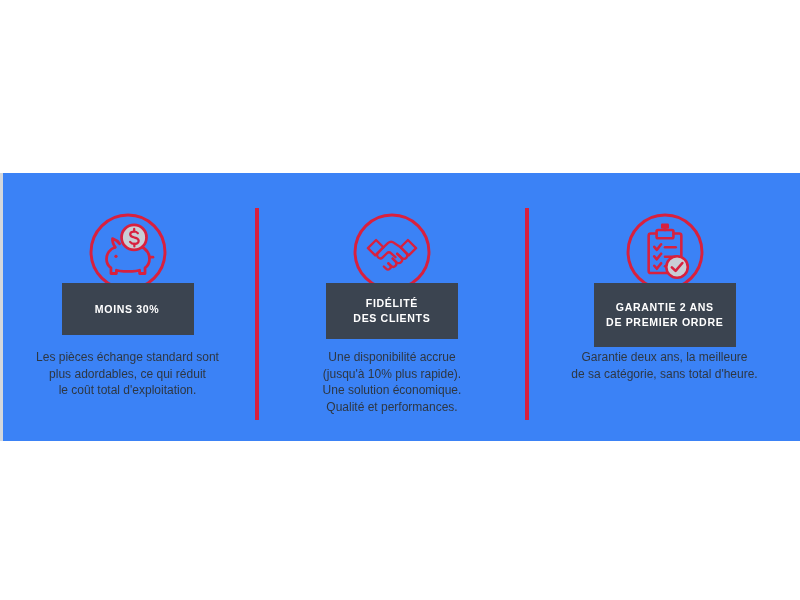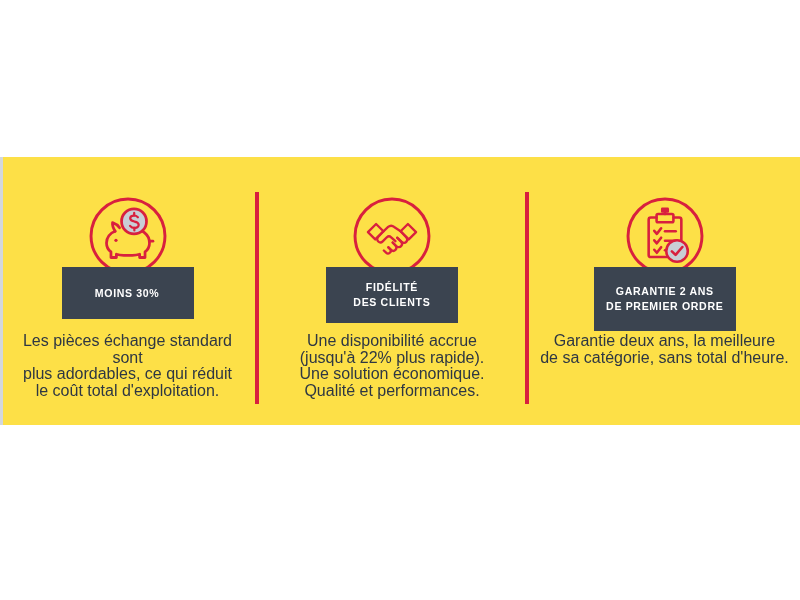--- a/index.html
+++ b/index.html
@@ -7,23 +7,23 @@
     width:800px;height:600px;
     background:#ffffff;
     font-family:"Liberation Sans", sans-serif;
     overflow:hidden;
     position:relative;
   }
   #root{position:absolute;inset:0;}
 
   .panel{
     position:absolute;
-    left:0; top:157px;
+    left:0; top:173px;
     width:800px; height:268px;
-    background:#fde047;
+    background:#3b82f6;
   }
   .panel-edge-left{
     position:absolute;left:0;top:0;width:3px;height:100%;
     background:#d3d7dd;
   }
 
   .columns{
     position:absolute;
     left:0; top:0; width:800px; height:268px;
   }
@@ -85,21 +85,21 @@
   .col.c3 .banner{width:142px;height:64px;}
 
   .body-text{
     position:absolute;
     top:176px;
     left:50%;
     transform:translateX(-50%);
     width:240px;
     text-align:center;
     color:#2e3743;
-    font-size:16px;
+    font-size:12px;
     line-height:16.5px;
     white-space:pre-line;
     font-family:"Liberation Sans", sans-serif;
   }
   .col.c2 .body-text{width:250px;}
   .col.c3 .body-text{width:262px;}
 </style>
 </head>
 <body>
 
@@ -169,21 +169,21 @@
               <path d="M40 44.5 L33.8 51.2 C32.4 52.7 32.5 55 34 56.4 C35.5 57.8 37.8 57.7 39.2 56.3 L44 51.5
                        C45.4 50.2 47.6 50.2 49 51.5 L54 56"></path>
             </g>
           </svg>
         </div>
         <div class="banner">
           <span class="banner-text">FIDÉLITÉ
 DES CLIENTS</span>
         </div>
         <div class="body-text">Une disponibilité accrue
-(jusqu'à 22% plus rapide).
+(jusqu'à 10% plus rapide).
 Une solution économique.
 Qualité et performances.</div>
       </div>
 
       <div class="col c3">
         <div class="icon-wrap">
           <svg viewBox="0 0 100 100" xmlns="http://www.w3.org/2000/svg">
             <circle cx="50" cy="50" r="43" fill="none" stroke="#d8203e" stroke-width="3.4"></circle>
             <g fill="none" stroke="#d8203e" stroke-width="3" stroke-linecap="round" stroke-linejoin="round">
               <path d="M40 28.5 L33.5 28.5 C32 28.5 31 29.6 31 31 L31 72 C31 73.4 32 74.5 33.5 74.5

